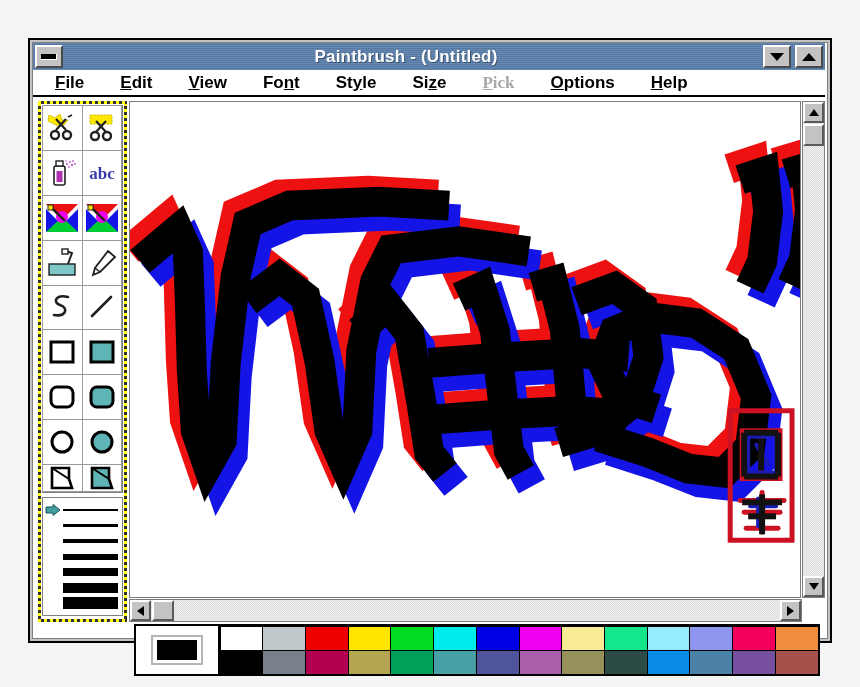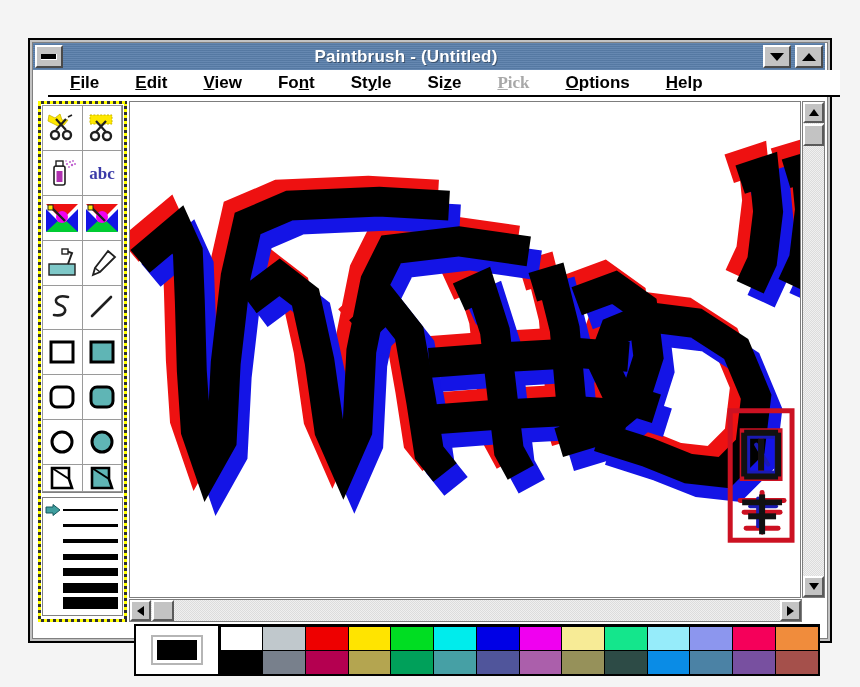--- a/index.html
+++ b/index.html
@@ -95,21 +95,21 @@
   .arrow-up {
     width: 0; height: 0;
     border-left: 7px solid transparent;
     border-right: 7px solid transparent;
     border-bottom: 8px solid #000000;
   }
 
   
   .menubar {
     position: absolute;
-    left: 18px; top: 30px;
+    left: 3px; top: 30px;
     width: 792px;
     height: 27px;
     background: #ffffff;
     border-bottom: 2px solid #000000;
     display: flex;
     align-items: center;
     box-sizing: border-box;
   }
   .menu-item {
     font-size: 17px;

